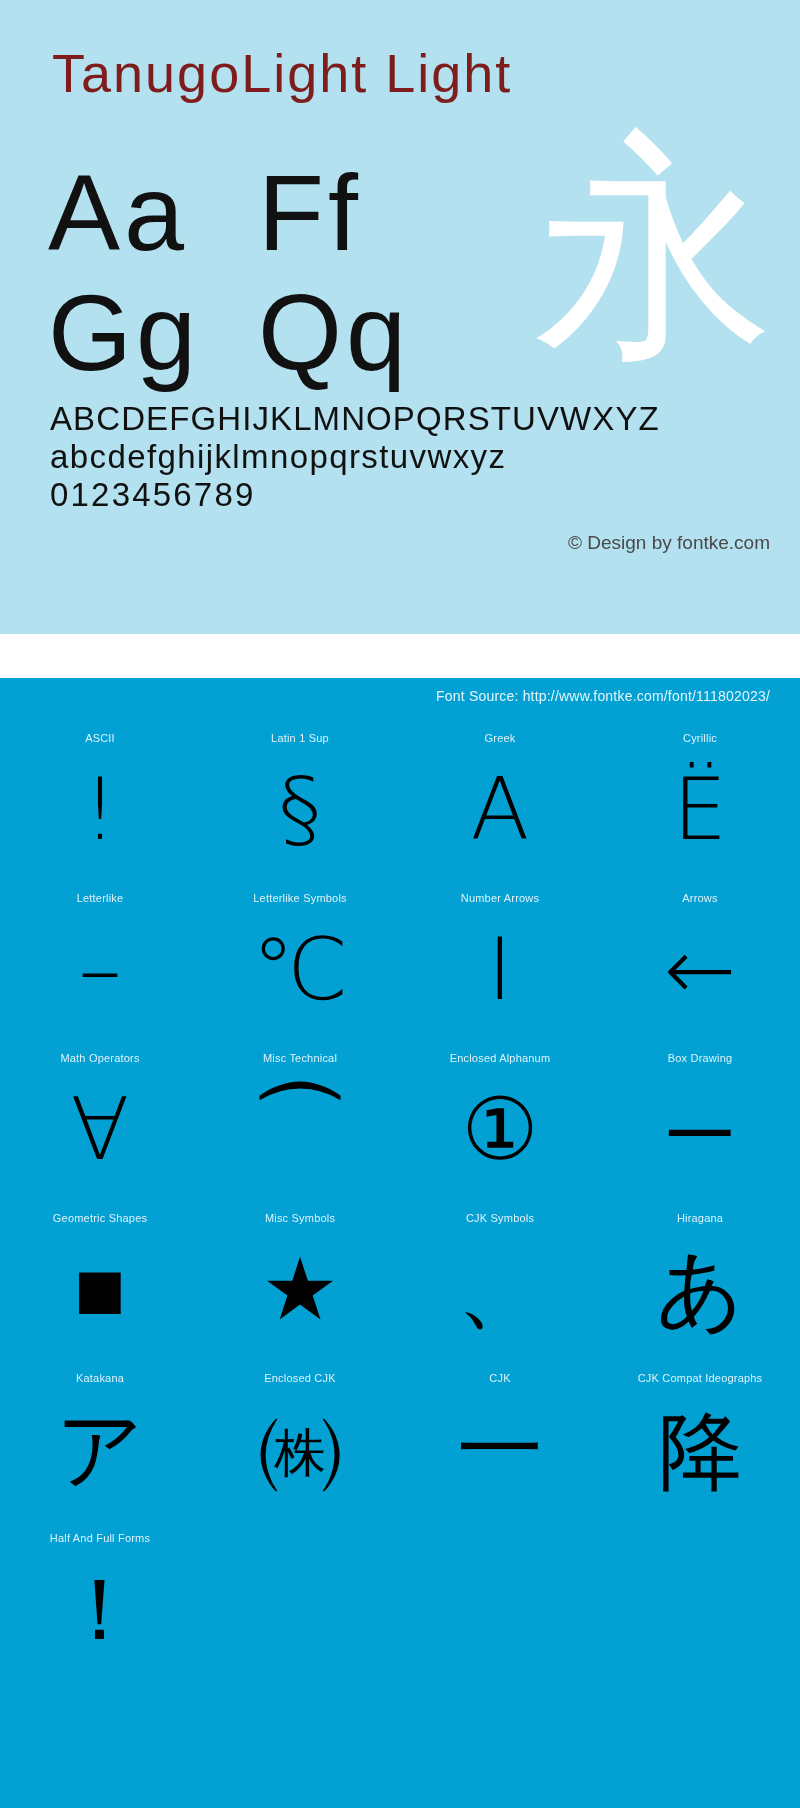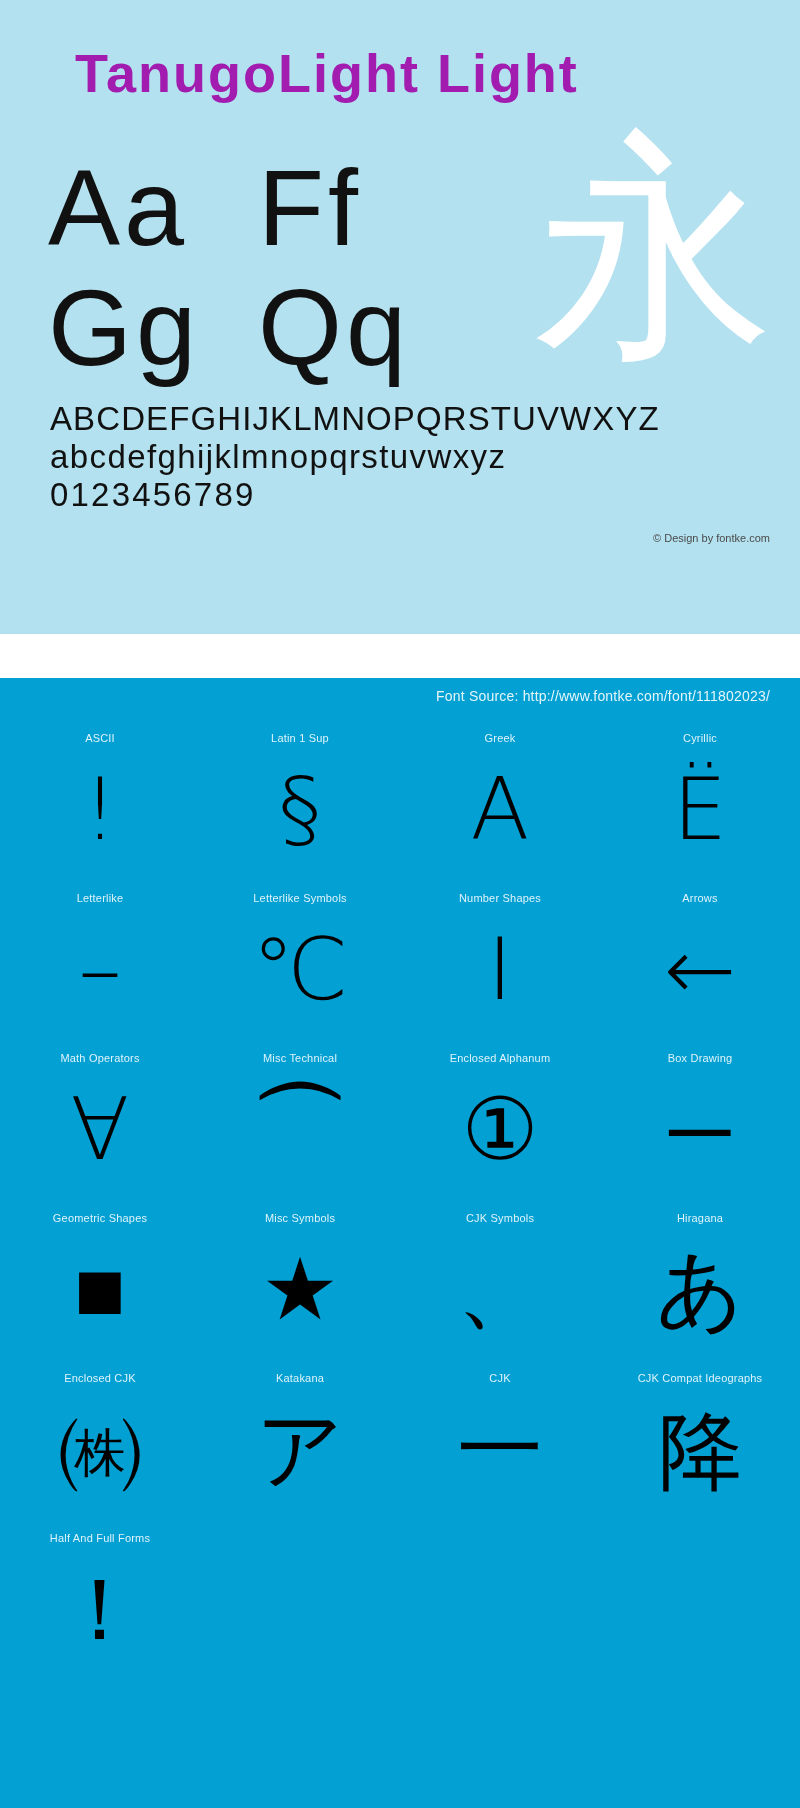--- a/index.html
+++ b/index.html
@@ -25,40 +25,40 @@
     left: 0;
     top: 0;
     width: 800px;
     height: 634px;
     background: #b3e1ef;
     overflow: hidden;
   }
 
   .font-title {
     position: absolute;
-    left: 75px;
+    left: 52px;
     top: 42px;
     font-family: "Liberation Sans", sans-serif;
-    font-weight: 700;
+    font-weight: 400;
     font-size: 54px;
     letter-spacing: 2px;
-    color: #a21caf;
+    color: #7f1d1d;
     white-space: nowrap;
   }
 
   
   .specimen-rows {
     position: absolute;
     left: 48px;
     top: 148px;
     width: 600px;
   }
   .specimen-row {
     display: flex;
-    align-items: center;
+    align-items: flex-end;
     height: 120px;
   }
   .specimen-pair {
     font-family: "Liberation Sans", sans-serif;
     font-weight: 300;
     font-size: 108px;
     line-height: 110px;
     color: #111111;
     letter-spacing: 4px;
     width: 210px;
@@ -93,21 +93,21 @@
     letter-spacing: 1.1px;
     white-space: nowrap;
   }
   .alpha-line.lower { letter-spacing: 1.4px; }
   .alpha-line.digits { letter-spacing: 2.2px; }
 
   .copyright {
     position: absolute;
     right: 30px;
     top: 532px;
-    font-size: 11px;
+    font-size: 19px;
     color: #4a4a4a;
     font-family: "Liberation Sans", sans-serif;
     white-space: nowrap;
   }
 
   
   .bottom-panel {
     position: absolute;
     left: 0;
     top: 634px;
@@ -219,21 +219,21 @@
         </div>
         <div class="grid-cell">
           <div class="cell-label">Letterlike</div>
           <div class="cell-glyph">–</div>
         </div>
         <div class="grid-cell">
           <div class="cell-label">Letterlike Symbols</div>
           <div class="cell-glyph">℃</div>
         </div>
         <div class="grid-cell">
-          <div class="cell-label">Number Shapes</div>
+          <div class="cell-label">Number Arrows</div>
           <div class="cell-glyph">Ⅰ</div>
         </div>
         <div class="grid-cell">
           <div class="cell-label">Arrows</div>
           <div class="cell-glyph">←</div>
         </div>
         <div class="grid-cell">
           <div class="cell-label">Math Operators</div>
           <div class="cell-glyph">∀</div>
         </div>
@@ -259,28 +259,28 @@
         </div>
         <div class="grid-cell">
           <div class="cell-label">CJK Symbols</div>
           <div class="cell-glyph">、</div>
         </div>
         <div class="grid-cell">
           <div class="cell-label">Hiragana</div>
           <div class="cell-glyph">あ</div>
         </div>
         <div class="grid-cell">
+          <div class="cell-label">Katakana</div>
+          <div class="cell-glyph">ア</div>
+        </div>
+        <div class="grid-cell">
           <div class="cell-label">Enclosed CJK</div>
           <div class="cell-glyph">㈱</div>
         </div>
         <div class="grid-cell">
-          <div class="cell-label">Katakana</div>
-          <div class="cell-glyph">ア</div>
-        </div>
-        <div class="grid-cell">
           <div class="cell-label">CJK</div>
           <div class="cell-glyph">一</div>
         </div>
         <div class="grid-cell">
           <div class="cell-label">CJK Compat Ideographs</div>
           <div class="cell-glyph">降</div>
         </div>
         <div class="grid-cell">
           <div class="cell-label">Half And Full Forms</div>
           <div class="cell-glyph">！</div>

